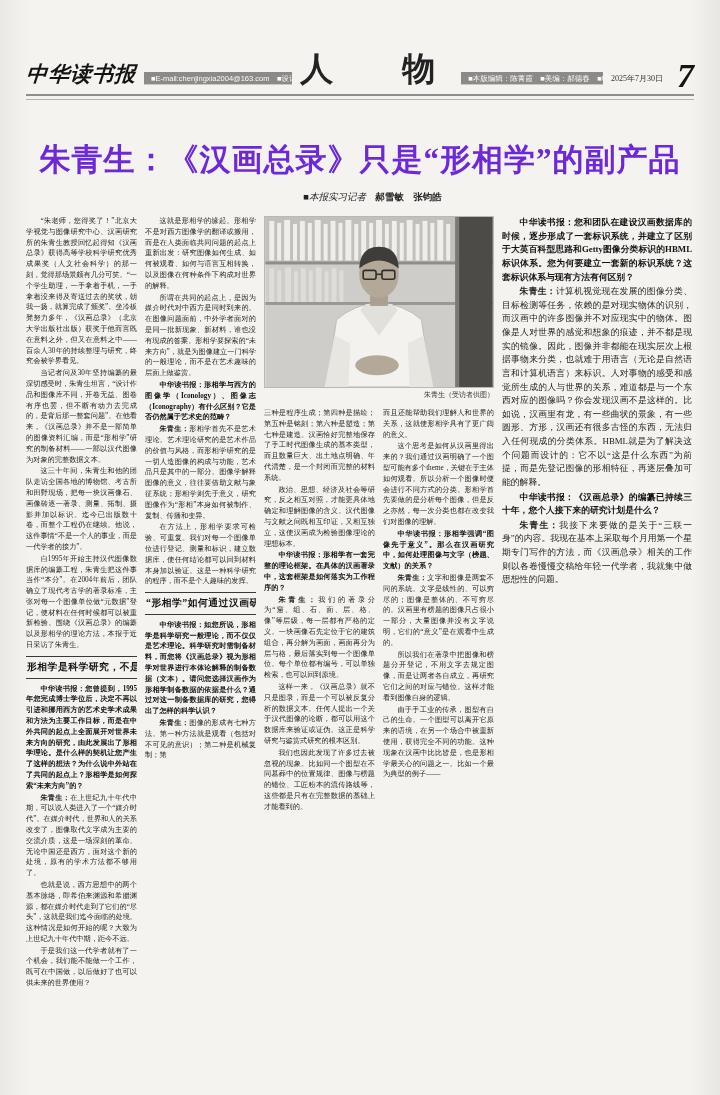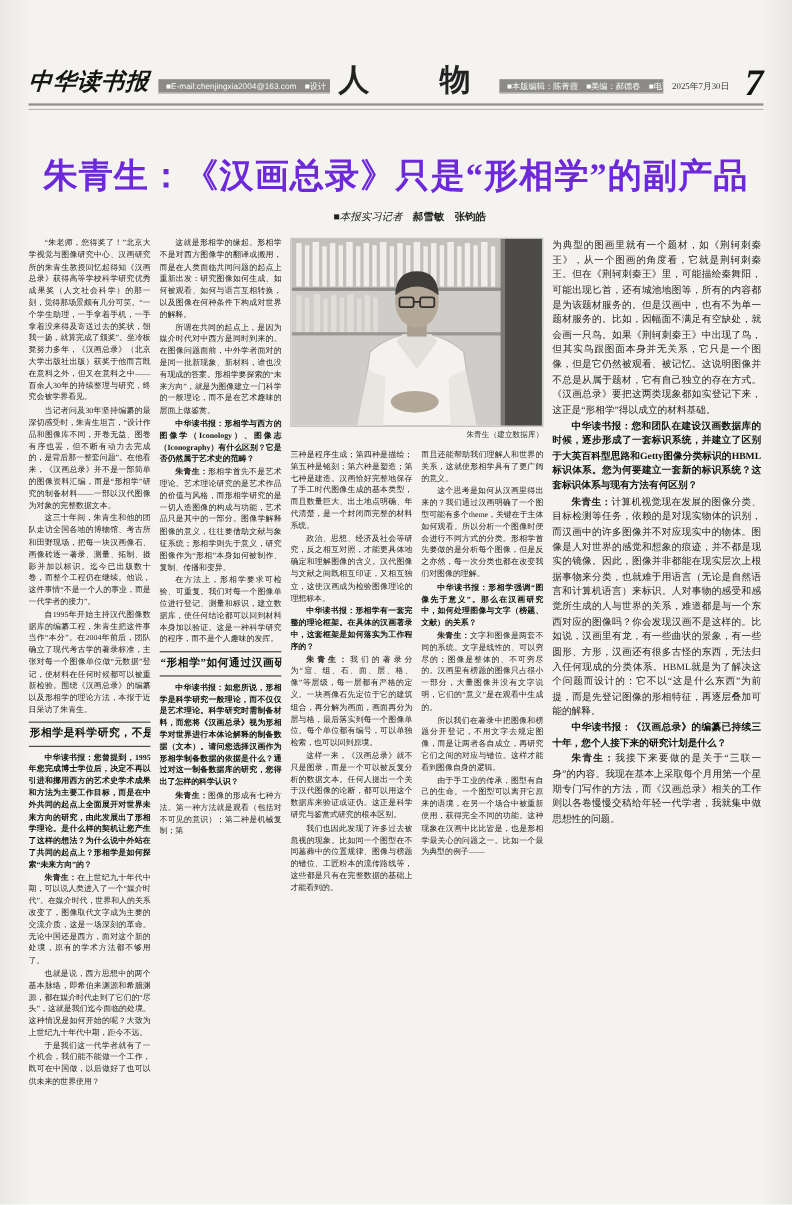--- a/index.html
+++ b/index.html
@@ -20,21 +20,21 @@
   }
   .graybar{
     background:#8b8a88; color:#fbfbfa; font-family:"Liberation Sans",sans-serif;
     font-size:7.5px; line-height:13px; height:13px; padding:0 7px;
     white-space:nowrap; overflow:hidden; margin-bottom:7px;
     border-bottom:1px solid #c9c8c5;
   }
   .graybar.left{ width:228px; }
   .graybar.right{ width:218px; }
   .section-title{
-    flex:1; text-align:center; font-size:28px; font-weight:700;
+    flex:1; text-align:center; font-size:33px; font-weight:700;
     letter-spacing:18px; padding-bottom:0px; white-space:nowrap; color:#222;
   }
   .date{ font-size:8px; color:#333; margin-bottom:8px; white-space:nowrap; }
   .pageno{
     font-size:34px; font-weight:700; font-style:italic; line-height:0.9;
     margin-left:6px; color:#151514;
   }
   .header-rule{ height:6px; border-top:2px solid #8f8e8b; border-bottom:1px solid #b3b2af; margin-top:2px; }
 
   
@@ -151,21 +151,21 @@
           <g stroke="#2e2d2b" stroke-width="1.6" fill="none">
             <rect x="99" y="54" width="13" height="9" rx="2"></rect>
             <rect x="118" y="54" width="13" height="9" rx="2"></rect>
             <line x1="112" y1="58" x2="118" y2="58"></line>
           </g>
           <ellipse cx="113" cy="150" rx="22" ry="10" fill="#b4a899"></ellipse>
           <path d="M70,120 L60,172 L84,172 L86,128 Z" fill="#e8e6e1"></path>
           <path d="M160,120 L170,172 L146,172 L144,128 Z" fill="#e8e6e1"></path>
         </g>
       </svg>
-      <div class="caption">朱青生（建立数据库）</div>
+      <div class="caption">朱青生（受访者供图）</div>
     </div>
 
   <div class="col">
         <p class="">“朱老师，您得奖了！”北京大学视觉与图像研究中心、汉画研究所的朱青生教授回忆起得知《汉画总录》获得高等学校科学研究优秀成果奖（人文社会科学）的那一刻，觉得那场景颇有几分可笑。“一个学生助理，一手拿着手机，一手拿着没来得及寄送过去的奖状，朝我一扬，就算完成了颁奖”。坐冷板凳努力多年，《汉画总录》（北京大学出版社出版）获奖于他而言既在意料之外，但又在意料之中——百余人30年的持续整理与研究，终究会被学界看见。</p>
         <p class="">当记者问及30年坚持编纂的最深切感受时，朱青生坦言，“设计作品和图像库不同，开卷无益、图卷有序也罢，但不断有动力去完成的，是背后那一整套问题”。在他看来，《汉画总录》并不是一部简单的图像资料汇编，而是“形相学”研究的制备材料——一部以汉代图像为对象的完整数据文本。</p>
         <p class="">这三十年间，朱青生和他的团队走访全国各地的博物馆、考古所和田野现场，把每一块汉画像石、画像砖逐一著录、测量、拓制、摄影并加以标识。迄今已出版数十卷，而整个工程仍在继续。他说，这件事情“不是一个人的事业，而是一代学者的接力”。</p>
         <p class="">自1995年开始主持汉代图像数据库的编纂工程，朱青生把这件事当作“本分”。在2004年前后，团队确立了现代考古学的著录标准，主张对每一个图像单位做“元数据”登记，使材料在任何时候都可以被重新检验。围绕《汉画总录》的编纂以及形相学的理论方法，本报于近日采访了朱青生。</p>
         <h3 class="sec-head">形相学是科学研究，不是艺术理论</h3>
         <p class="q"><b>中华读书报：</b>您曾提到，1995年您完成博士学位后，决定不再以引进和挪用西方的艺术史学术成果和方法为主要工作目标，而是在中外共同的起点上全面展开对世界未来方向的研究，由此发展出了形相学理论。是什么样的契机让您产生了这样的想法？为什么说中外站在了共同的起点上？形相学是如何探索“未来方向”的？</p>
         <p class=""><b>朱青生：</b>在上世纪九十年代中期，可以说人类进入了一个“媒介时代”。在媒介时代，世界和人的关系改变了，图像取代文字成为主要的交流介质，这是一场深刻的革命。无论中国还是西方，面对这个新的处境，原有的学术方法都不够用了。</p>
@@ -194,21 +194,20 @@
       <div class="col">
         <div class="spacer"></div>
         <p class="cont">而且还能帮助我们理解人和世界的关系，这就使形相学具有了更广阔的意义。</p>
         <p class="">这个思考是如何从汉画里得出来的？我们通过汉画明确了一个图型可能有多个theme，关键在于主体如何观看。所以分析一个图像时便会进行不同方式的分类。形相学首先要做的是分析每个图像，但是反之亦然，每一次分类也都在改变我们对图像的理解。</p>
         <p class="q"><b>中华读书报：</b>形相学强调“图像先于意义”。那么在汉画研究中，如何处理图像与文字（榜题、文献）的关系？</p>
         <p class=""><b>朱青生：</b>文字和图像是两套不同的系统。文字是线性的、可以穷尽的；图像是整体的、不可穷尽的。汉画里有榜题的图像只占很小一部分，大量图像并没有文字说明，它们的“意义”是在观看中生成的。</p>
         <p class="">所以我们在著录中把图像和榜题分开登记，不用文字去规定图像，而是让两者各自成立，再研究它们之间的对应与错位。这样才能看到图像自身的逻辑。</p>
         <p class="">由于手工业的传承，图型有自己的生命。一个图型可以离开它原来的语境，在另一个场合中被重新使用，获得完全不同的功能。这种现象在汉画中比比皆是，也是形相学最关心的问题之一。比如一个最为典型的例子——</p>
       </div>
       <div class="col wide">
-        <p class="cont">为典型的图画里就有一个题材，如《荆轲刺秦王》，从一个图画的角度看，它就是荆轲刺秦王。但在《荆轲刺秦王》里，可能描绘秦舞阳，可能出现匕首，还有城池地图等，所有的内容都是为该题材服务的。但是汉画中，也有不为单一题材服务的。比如，因幅面不满足有空缺处，就会画一只鸟。如果《荆轲刺秦王》中出现了鸟，但其实鸟跟图面本身并无关系，它只是一个图像，但是它仍然被观看、被记忆。这说明图像并不总是从属于题材，它有自己独立的存在方式。《汉画总录》要把这两类现象都如实登记下来，这正是“形相学”得以成立的材料基础。</p>
         <p class="q"><b>中华读书报：</b>您和团队在建设汉画数据库的时候，逐步形成了一套标识系统，并建立了区别于大英百科型思路和Getty图像分类标识的HBML标识体系。您为何要建立一套新的标识系统？这套标识体系与现有方法有何区别？</p>
         <p class=""><b>朱青生：</b>计算机视觉现在发展的图像分类、目标检测等任务，依赖的是对现实物体的识别，而汉画中的许多图像并不对应现实中的物体。图像是人对世界的感觉和想象的痕迹，并不都是现实的镜像。因此，图像并非都能在现实层次上根据事物来分类，也就难于用语言（无论是自然语言和计算机语言）来标识。人对事物的感受和感觉所生成的人与世界的关系，难道都是与一个东西对应的图像吗？你会发现汉画不是这样的。比如说，汉画里有龙，有一些曲状的景象，有一些圆形、方形，汉画还有很多古怪的东西，无法归入任何现成的分类体系。HBML就是为了解决这个问题而设计的：它不以“这是什么东西”为前提，而是先登记图像的形相特征，再逐层叠加可能的解释。</p>
         <p class="q"><b>中华读书报：</b>《汉画总录》的编纂已持续三十年，您个人接下来的研究计划是什么？</p>
         <p class=""><b>朱青生：</b>我接下来要做的是关于“三联一身”的内容。我现在基本上采取每个月用第一个星期专门写作的方法，而《汉画总录》相关的工作则以各卷慢慢交稿给年轻一代学者，我就集中做思想性的问题。</p>
       </div>
     </div>
 
 </div>
 
 </body></html>

